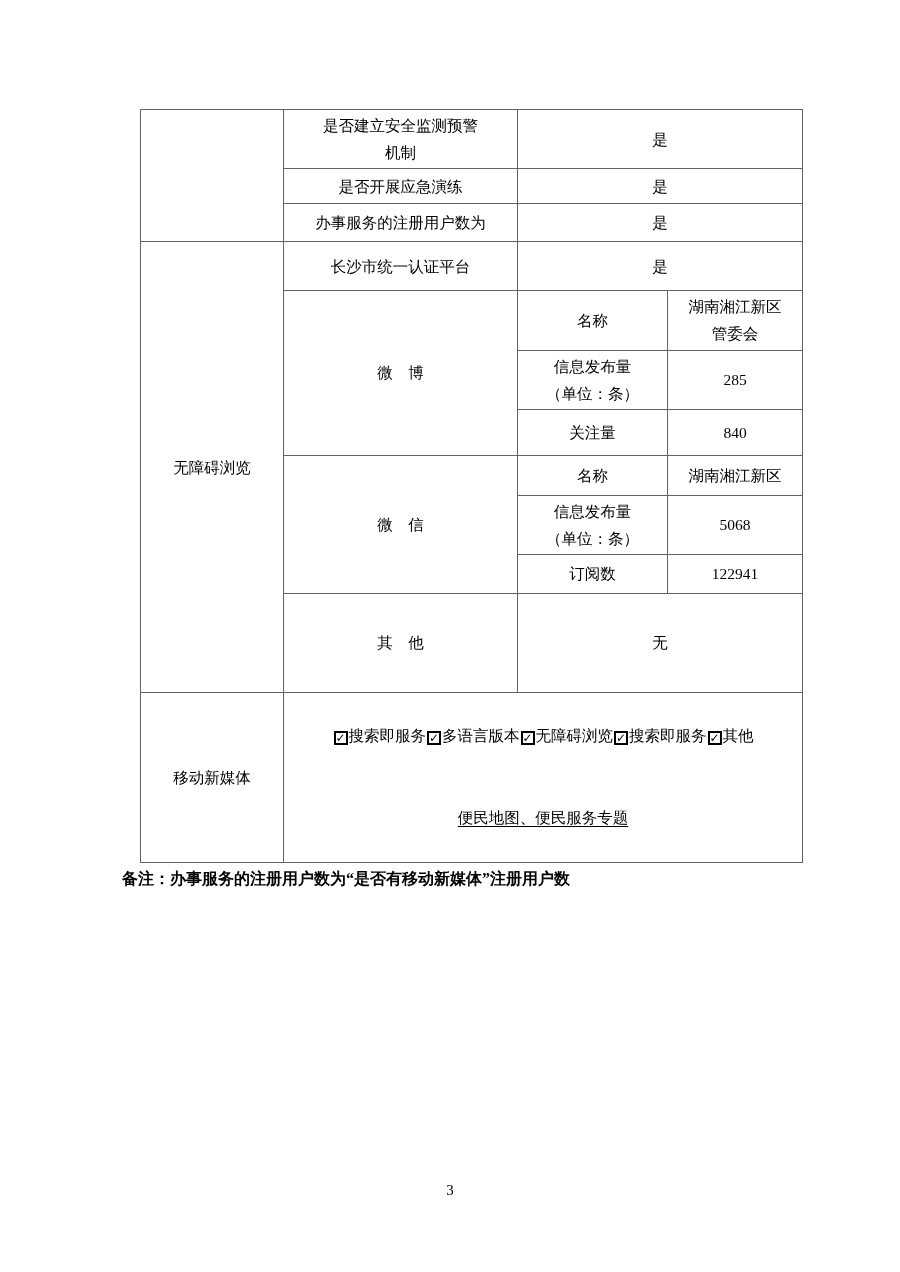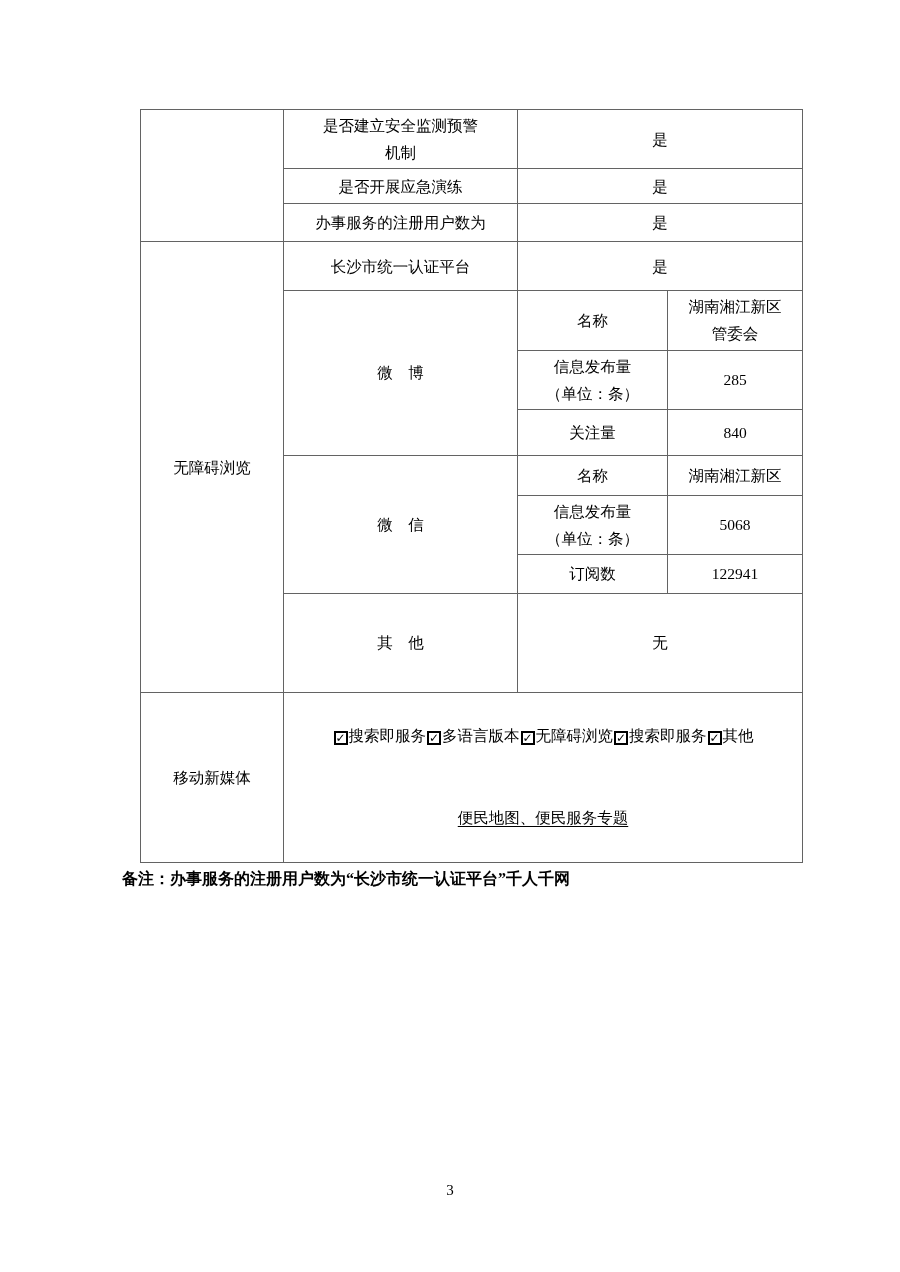--- a/index.html
+++ b/index.html
@@ -144,15 +144,15 @@
       <td colspan="3" class="innovation-cell">
         <div><span class="cb">✓</span><span>搜索即服务</span><span class="cb">✓</span><span>多语言版本</span><span class="cb">✓</span><span>无障碍浏览</span><span class="cb">✓</span><span>搜索即服务</span><span class="cb">✓</span><span>其他</span></div>
         <div>
           <span class="fill-line">便民地图、便民服务专题</span>
         </div>
       </td>
     </tr>
   </tbody>
 </table>
 
-<div class="note">备注：办事服务的注册用户数为“长沙市统一认证平台”千人千网</div>
+<div class="note">备注：办事服务的注册用户数为“是否有移动新媒体”注册用户数</div>
 
 <div class="page-number">3</div>
 
 </body></html>

